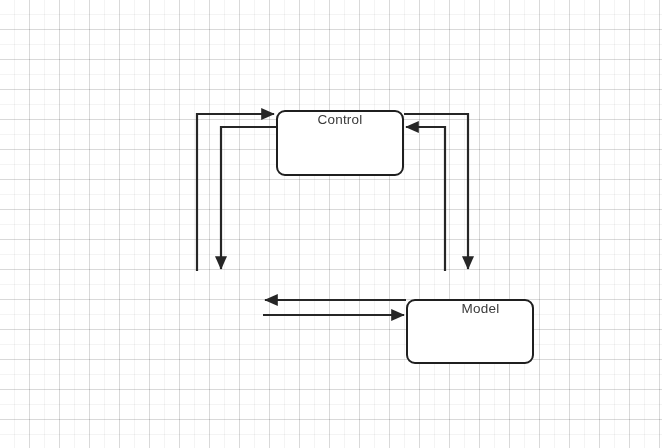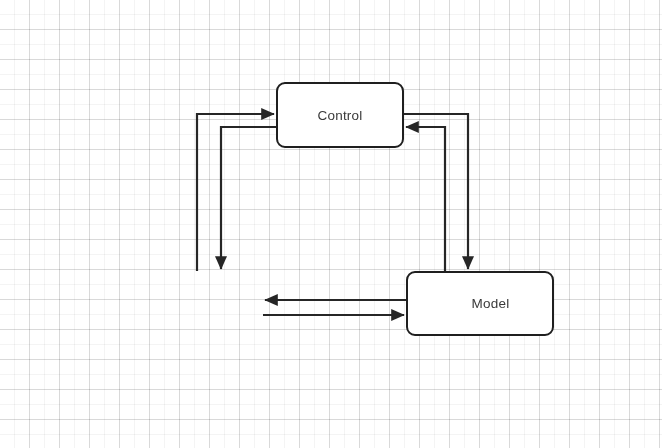--- a/index.html
+++ b/index.html
@@ -37,33 +37,34 @@
     width: 662px;
     height: 448px;
   }
   .node {
     position: absolute;
     box-sizing: border-box;
     background: #ffffff;
     border: 2.2px solid #1f1f1f;
     border-radius: 9px;
     display: flex;
-    align-items: center;
+    align-items: flex-start;
     justify-content: center;
+    margin-top: 28px;
   }
   .node-label {
     font-family: "Liberation Sans", sans-serif;
     font-size: 13.5px;
     color: #3a3a3a;
     letter-spacing: 0.2px;
     white-space: nowrap;
   }
   #node-control { left: 276px; top: 82px; width: 128px; height: 66px; }
   #node-view    { left: 135px; top: 271px; width: 128px; height: 65px; }
-  #node-model   { left: 406px; top: 271px; width: 148px; height: 65px; padding-left: 21px; }
+  #node-model   { left: 406px; top: 271px; width: 128px; height: 65px; padding-left: 21px; }
 </style>
 </head>
 <body>
 
 <div id="canvas">
 
   <svg id="edges" viewBox="0 0 662 448" xmlns="http://www.w3.org/2000/svg">
     <defs>
       <marker id="arrow" viewBox="0 0 10 10" refX="9.4" refY="5" markerWidth="6.2" markerHeight="6.2" orient="auto-start-reverse">
         <path d="M 0 0.6 L 10 5 L 0 9.4 z" fill="#262626"></path>

